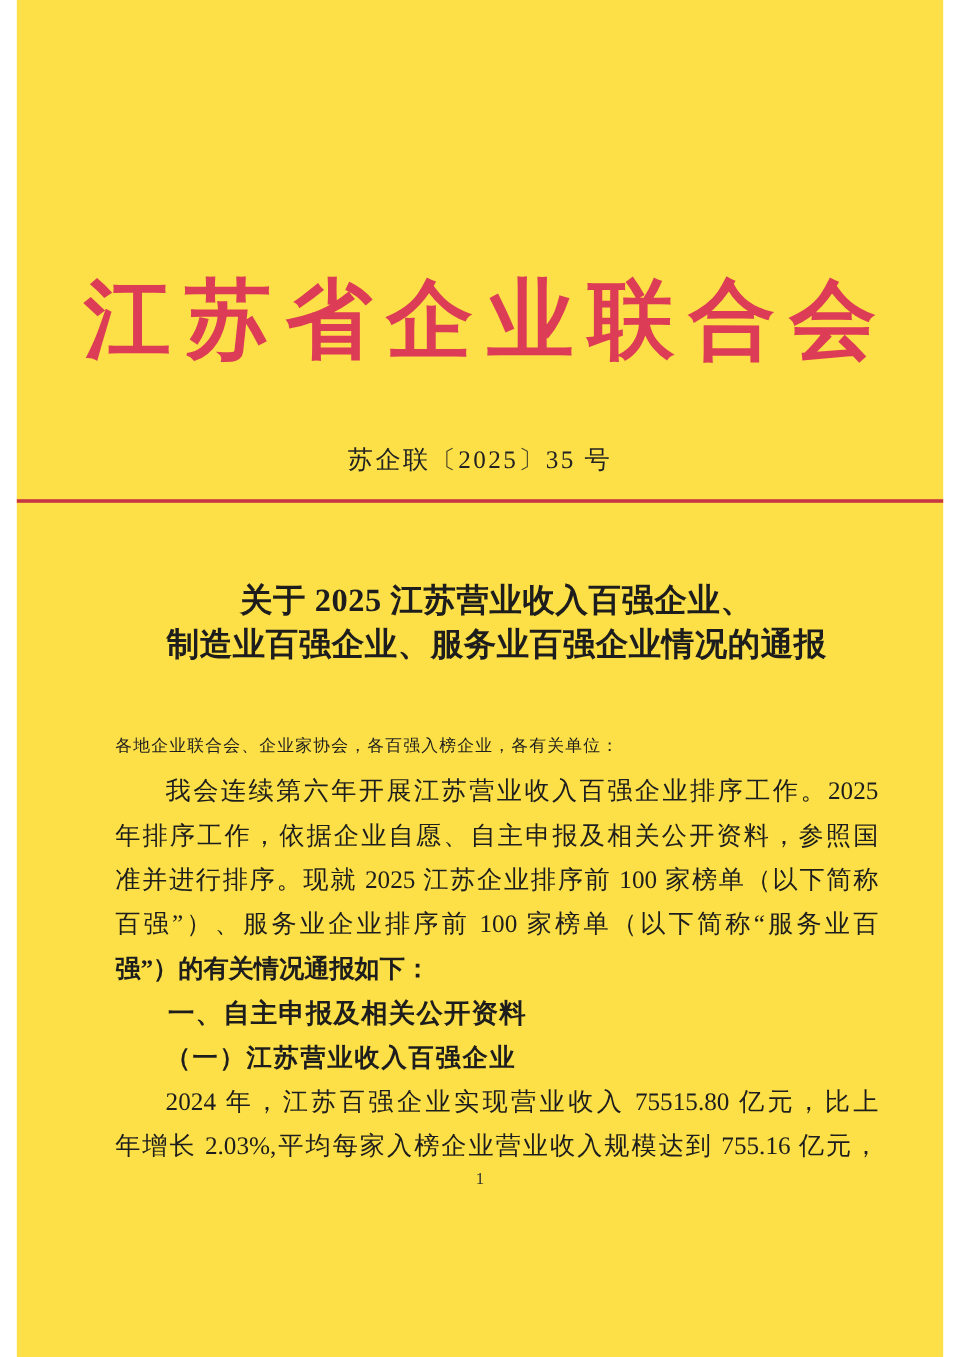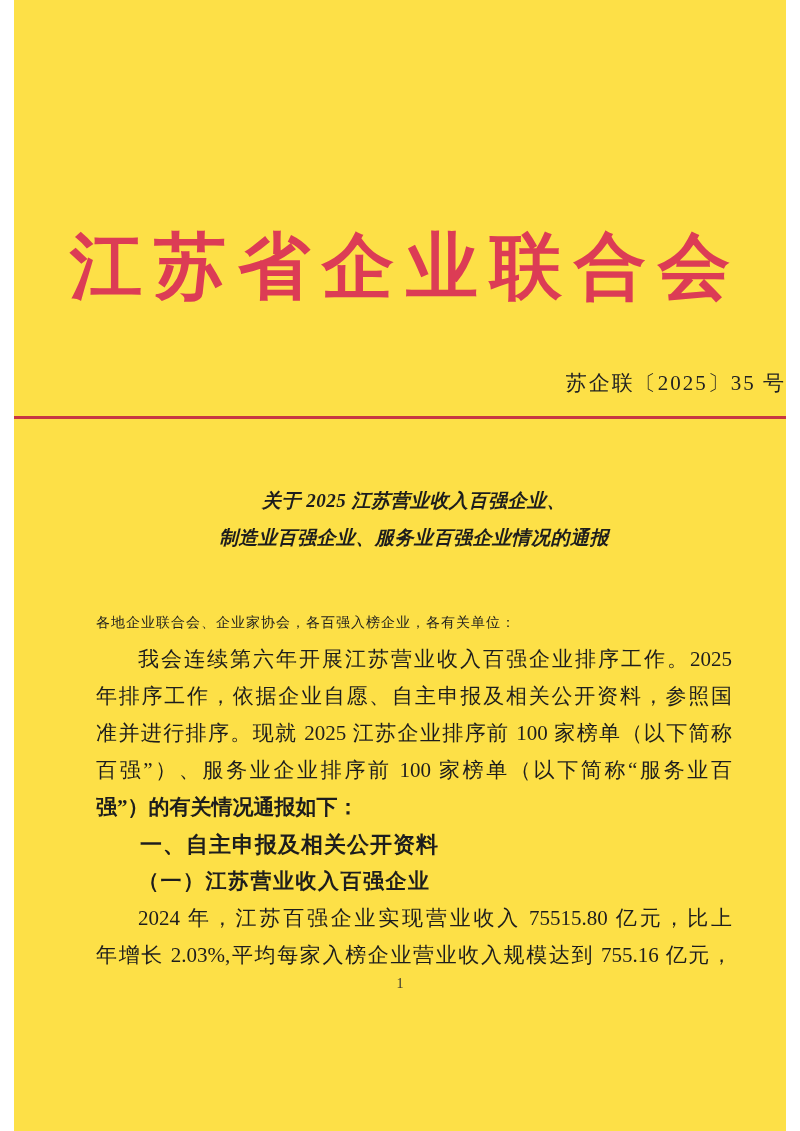--- a/index.html
+++ b/index.html
@@ -30,39 +30,38 @@
     letter-spacing: 12px;
     text-indent: 12px; 
     text-align: center;
     color: var(--accent_red, #dc3c55);
     white-space: nowrap;
   }
   .doc-number {
     margin-top: 51px;
     line-height: 30px;
     font-size: 21px;
-    text-align: right;
+    text-align: center;
     letter-spacing: 2px;
     color: #222222;
   }
   .red-line {
     margin-top: 18px;
     margin-left: -6px;
     margin-right: -2px;
     height: 0;
     border-top: 3px solid var(--divider_red, #c73743);
   }
   .doc-title {
     margin-top: 63px;
     line-height: 37px;
-    font-size: 19px;
+    font-size: 27px;
     font-weight: 700;
     text-align: center;
     letter-spacing: 0.5px;
-    font-style: italic;
   }
   
   .salutation {
     margin-top: 48px;
     line-height: 37px;
     font-size: 14px;
     letter-spacing: 1px;
   }
   .para { margin: 0; }
   .line {

